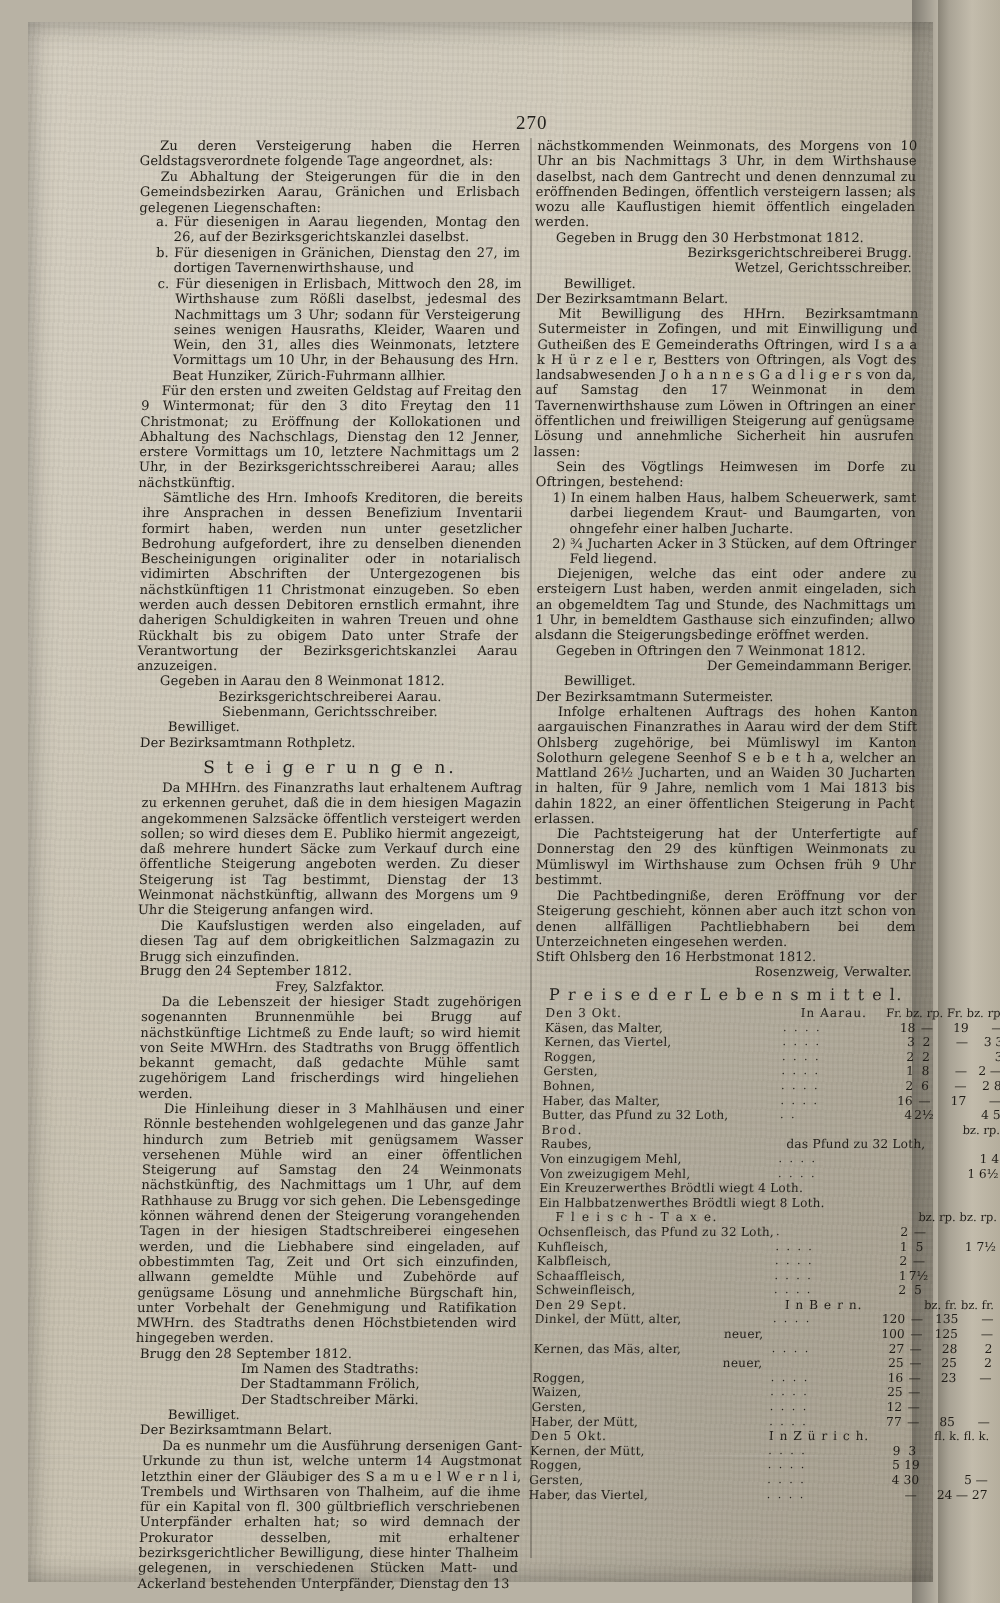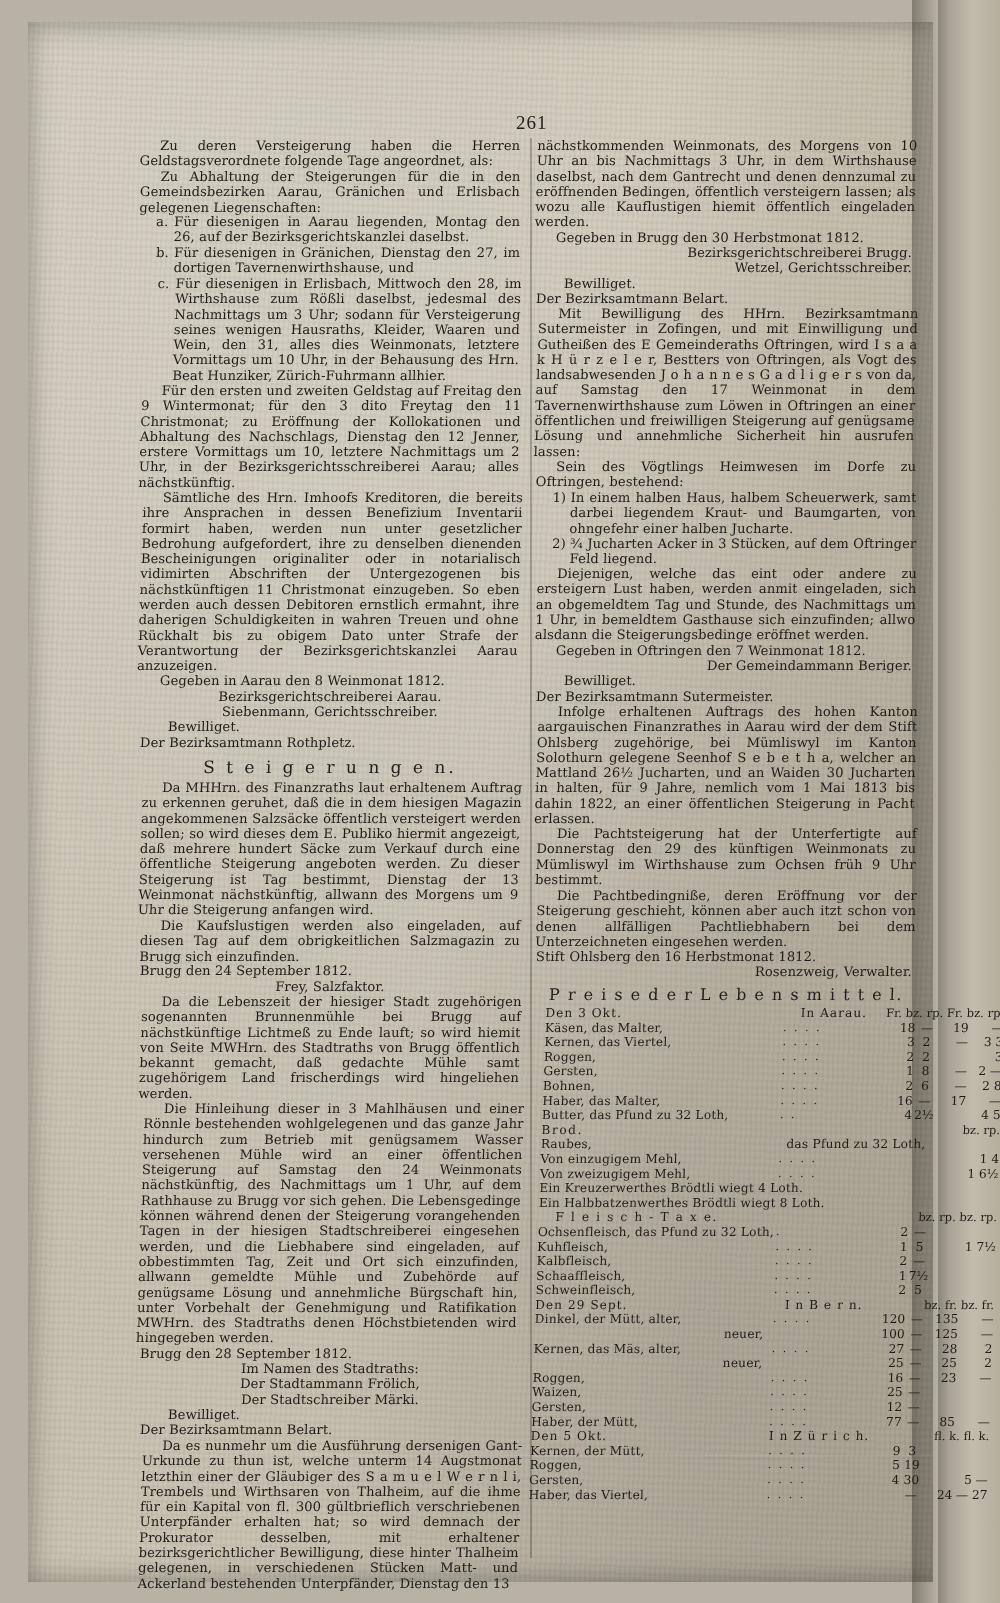--- a/index.html
+++ b/index.html
@@ -147,21 +147,21 @@
 <body>
 
 <div id="page">
   <div id="paper"></div>
   <div class="fold" style="left:28px; top:1455px; width:905px; height:4px; opacity:0.45;"></div>
   <div class="fold" style="left:560px; top:22px; width:3px; height:1560px; opacity:0.22;"></div>
   <div id="edge"></div>
   <div id="edge-shadow"></div>
 
   <div id="content">
-    <div class="folio">261</div>
+    <div class="folio">270</div>
     <div class="rule"></div>
 
     <div class="cols">
 
       <div class="col">
         <p>Zu deren Versteigerung haben die Herren Geldstagsverordnete folgende Tage angeordnet, als:</p>
         <p>Zu Abhaltung der Steigerungen für die in den Gemeindsbezirken Aarau, Gränichen und Erlisbach gelegenen Liegenschaften:</p>
 
         <p class="item">
           <span class="mk">a.</span>

